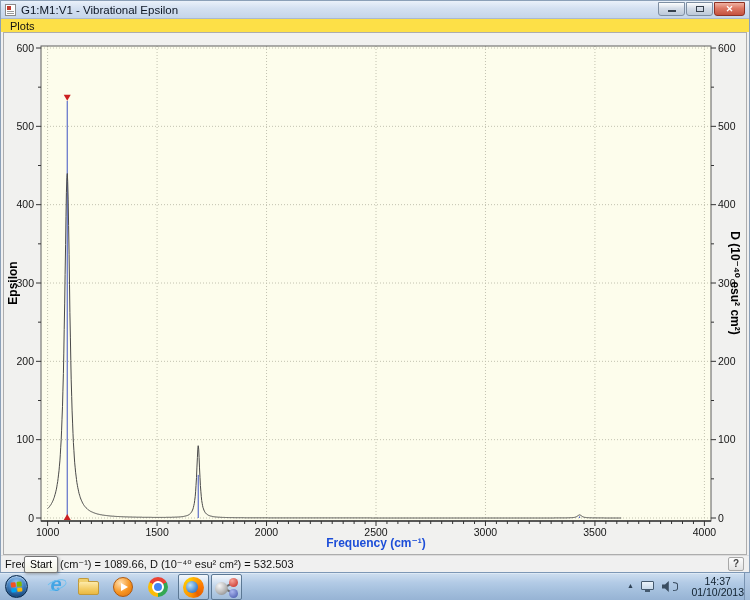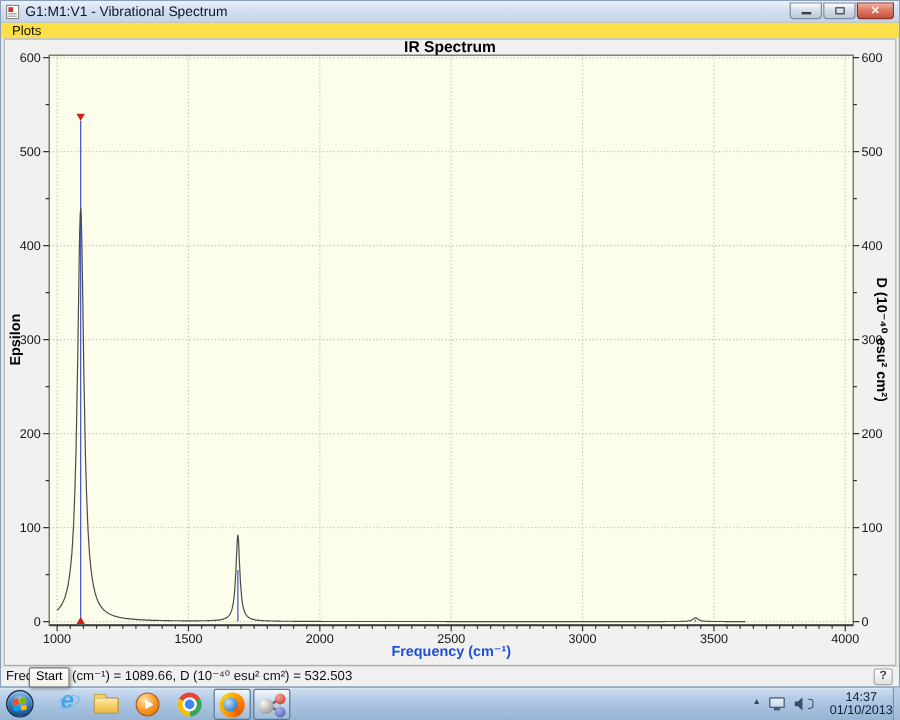--- a/index.html
+++ b/index.html
@@ -120,21 +120,21 @@
     border-left:1px solid #7a94b2; background:linear-gradient(#bcd0e8,#9db8d6); }
 </style>
 </head>
 <body>
 
 <div class="screen">
 
   <div class="app-window">
     <div class="titlebar">
       <span class="app-icon"></span>
-      <span class="title-text">G1:M1:V1 - Vibrational Spectrum</span>
+      <span class="title-text">G1:M1:V1 - Vibrational Epsilon</span>
       <div class="win-controls">
         <button class="win-btn">
             <span class="glyph-min"></span>
           </button>
         <button class="win-btn">
             <span class="glyph-restore"></span>
           </button>
         <button class="win-btn close"><span>✕</span></button>
       </div>
     </div>
@@ -273,21 +273,20 @@
             <text x="30" y="18.5" text-anchor="end">600</text>
             <text x="714" y="18.5">600</text>
           </g>
           <line x1="63.22956266666668" x2="63.22956266666668" y1="485" y2="67.87264999999996" stroke="#3d52c2"></line>
           <line x1="194.2261333333333" x2="194.2261333333333" y1="485" y2="441.9166666666667" stroke="#3d52c2"></line>
           <line x1="575.6080000000001" x2="575.6080000000001" y1="485" y2="483.43333333333334" stroke="#3d52c2"></line>
           <path d="M43.6 475.6L44.0 475.2L44.5 474.7L44.9 474.3L45.4 473.7L45.8 473.2L46.2 472.6L46.7 472.0L47.1 471.3L47.5 470.5L48.0 469.7L48.4 468.8L48.9 467.9L49.3 466.9L49.7 465.7L50.2 464.5L50.6 463.1L51.0 461.6L51.5 460.0L51.9 458.2L52.4 456.2L52.8 453.9L53.2 451.4L53.7 448.6L54.1 445.4L54.5 441.9L55.0 437.8L55.4 433.2L55.9 427.9L56.3 421.8L56.7 414.8L57.2 406.7L57.6 397.2L58.0 386.2L58.5 373.3L58.9 358.2L59.4 340.5L59.8 320.1L60.2 296.6L60.7 270.1L61.1 241.4L61.6 211.6L62.0 183.3L62.4 159.7L62.9 144.5L63.3 140.5L63.7 148.5L64.2 166.9L64.6 192.6L65.1 221.7L65.5 251.3L65.9 279.4L66.4 304.9L66.8 327.4L67.2 346.8L67.7 363.6L68.1 377.9L68.6 390.1L69.0 400.6L69.4 409.6L69.9 417.3L70.3 424.0L70.7 429.8L71.2 434.8L71.6 439.2L72.1 443.1L72.5 446.5L72.9 449.6L73.4 452.3L73.8 454.7L74.3 456.9L74.7 458.8L75.1 460.6L75.6 462.2L76.0 463.6L76.4 464.9L76.9 466.1L77.3 467.2L77.8 468.2L78.2 469.1L78.6 470.0L79.1 470.8L79.5 471.5L79.9 472.2L80.4 472.8L80.8 473.4L81.3 473.9L81.7 474.4L82.1 474.9L82.6 475.3L83.0 475.7L83.4 476.1L83.9 476.5L84.3 476.8L84.8 477.1L85.2 477.4L85.6 477.7L86.1 478.0L86.5 478.3L86.9 478.5L87.4 478.7L87.8 478.9L88.3 479.1L88.7 479.3L89.1 479.5L89.6 479.7L90.0 479.9L90.5 480.0L90.9 480.2L91.3 480.3L91.8 480.5L92.2 480.6L92.6 480.7L93.1 480.9L93.5 481.0L94.0 481.1L94.4 481.2L94.8 481.3L95.3 481.4L95.7 481.5L96.1 481.6L96.6 481.7L97.0 481.7L97.5 481.8L97.9 481.9L98.3 482.0L98.8 482.1L99.2 482.1L99.6 482.2L100.1 482.3L100.5 482.3L101.0 482.4L101.4 482.4L101.8 482.5L102.3 482.5L102.7 482.6L103.1 482.6L103.6 482.7L104.0 482.7L104.5 482.8L104.9 482.8L105.3 482.9L105.8 482.9L106.2 483.0L106.7 483.0L107.1 483.0L107.5 483.1L108.0 483.1L108.4 483.2L108.8 483.2L109.3 483.2L109.7 483.2L110.2 483.3L110.6 483.3L111.0 483.3L111.5 483.4L111.9 483.4L112.3 483.4L112.8 483.5L113.2 483.5L113.7 483.5L114.1 483.5L114.5 483.5L115.0 483.6L115.4 483.6L115.8 483.6L116.3 483.6L116.7 483.7L117.2 483.7L117.6 483.7L118.0 483.7L118.5 483.7L118.9 483.8L119.4 483.8L119.8 483.8L120.2 483.8L120.7 483.8L121.1 483.8L121.5 483.9L122.0 483.9L122.4 483.9L122.9 483.9L123.3 483.9L123.7 483.9L124.2 483.9L124.6 484.0L125.0 484.0L125.5 484.0L125.9 484.0L126.4 484.0L126.8 484.0L127.2 484.0L127.7 484.0L128.1 484.1L128.5 484.1L129.0 484.1L129.4 484.1L129.9 484.1L130.3 484.1L130.7 484.1L131.2 484.1L131.6 484.1L132.0 484.1L132.5 484.2L132.9 484.2L133.4 484.2L133.8 484.2L134.2 484.2L134.7 484.2L135.1 484.2L135.6 484.2L136.0 484.2L136.4 484.2L136.9 484.2L137.3 484.2L137.7 484.2L138.2 484.3L138.6 484.3L139.1 484.3L139.5 484.3L139.9 484.3L140.4 484.3L140.8 484.3L141.2 484.3L141.7 484.3L142.1 484.3L142.6 484.3L143.0 484.3L143.4 484.3L143.9 484.3L144.3 484.3L144.7 484.3L145.2 484.3L145.6 484.3L146.1 484.3L146.5 484.3L146.9 484.3L147.4 484.3L147.8 484.4L148.3 484.4L148.7 484.4L149.1 484.4L149.6 484.4L150.0 484.4L150.4 484.4L150.9 484.4L151.3 484.4L151.8 484.4L152.2 484.4L152.6 484.4L153.1 484.4L153.5 484.4L153.9 484.4L154.4 484.4L154.8 484.4L155.3 484.4L155.7 484.4L156.1 484.4L156.6 484.4L157.0 484.4L157.4 484.4L157.9 484.4L158.3 484.4L158.8 484.4L159.2 484.4L159.6 484.4L160.1 484.4L160.5 484.4L160.9 484.4L161.4 484.4L161.8 484.4L162.3 484.3L162.7 484.3L163.1 484.3L163.6 484.3L164.0 484.3L164.5 484.3L164.9 484.3L165.3 484.3L165.8 484.3L166.2 484.3L166.6 484.3L167.1 484.3L167.5 484.3L168.0 484.3L168.4 484.2L168.8 484.2L169.3 484.2L169.7 484.2L170.1 484.2L170.6 484.2L171.0 484.2L171.5 484.1L171.9 484.1L172.3 484.1L172.8 484.1L173.2 484.1L173.6 484.0L174.1 484.0L174.5 484.0L175.0 484.0L175.4 483.9L175.8 483.9L176.3 483.9L176.7 483.8L177.1 483.8L177.6 483.7L178.0 483.7L178.5 483.6L178.9 483.6L179.3 483.5L179.8 483.4L180.2 483.3L180.7 483.2L181.1 483.1L181.5 483.0L182.0 482.9L182.4 482.8L182.8 482.6L183.3 482.5L183.7 482.3L184.2 482.1L184.6 481.9L185.0 481.6L185.5 481.3L185.9 480.9L186.3 480.5L186.8 480.0L187.2 479.5L187.7 478.8L188.1 478.0L188.5 477.1L189.0 475.9L189.4 474.4L189.8 472.6L190.3 470.4L190.7 467.4L191.2 463.7L191.6 458.8L192.0 452.5L192.5 444.5L192.9 434.9L193.4 424.6L193.8 416.1L194.2 412.7L194.7 416.1L195.1 424.6L195.5 434.9L196.0 444.5L196.4 452.5L196.9 458.8L197.3 463.7L197.7 467.5L198.2 470.4L198.6 472.7L199.0 474.5L199.5 475.9L199.9 477.1L200.4 478.1L200.8 478.9L201.2 479.5L201.7 480.1L202.1 480.6L202.5 481.0L203.0 481.3L203.4 481.6L203.9 481.9L204.3 482.2L204.7 482.4L205.2 482.6L205.6 482.7L206.0 482.9L206.5 483.0L206.9 483.1L207.4 483.2L207.8 483.3L208.2 483.4L208.7 483.5L209.1 483.6L209.6 483.7L210.0 483.7L210.4 483.8L210.9 483.8L211.3 483.9L211.7 483.9L212.2 484.0L212.6 484.0L213.1 484.1L213.5 484.1L213.9 484.1L214.4 484.2L214.8 484.2L215.2 484.2L215.7 484.2L216.1 484.3L216.6 484.3L217.0 484.3L217.4 484.3L217.9 484.3L218.3 484.4L218.7 484.4L219.2 484.4L219.6 484.4L220.1 484.4L220.5 484.4L220.9 484.5L221.4 484.5L221.8 484.5L222.2 484.5L222.7 484.5L223.1 484.5L223.6 484.5L224.0 484.5L224.4 484.6L224.9 484.6L225.3 484.6L225.8 484.6L226.2 484.6L226.6 484.6L227.1 484.6L227.5 484.6L227.9 484.6L228.4 484.6L228.8 484.6L229.3 484.6L229.7 484.6L230.1 484.7L230.6 484.7L231.0 484.7L231.4 484.7L231.9 484.7L232.3 484.7L232.8 484.7L233.2 484.7L233.6 484.7L234.1 484.7L234.5 484.7L234.9 484.7L235.4 484.7L235.8 484.7L236.3 484.7L236.7 484.7L237.1 484.7L237.6 484.7L238.0 484.7L238.5 484.7L238.9 484.7L239.3 484.7L239.8 484.7L240.2 484.7L240.6 484.8L241.1 484.8L241.5 484.8L242.0 484.8L242.4 484.8L242.8 484.8L243.3 484.8L243.7 484.8L244.1 484.8L244.6 484.8L245.0 484.8L245.5 484.8L245.9 484.8L246.3 484.8L246.8 484.8L247.2 484.8L247.6 484.8L248.1 484.8L248.5 484.8L249.0 484.8L249.4 484.8L249.8 484.8L250.3 484.8L250.7 484.8L251.1 484.8L251.6 484.8L252.0 484.8L252.5 484.8L252.9 484.8L253.3 484.8L253.8 484.8L254.2 484.8L254.7 484.8L255.1 484.8L255.5 484.8L256.0 484.8L256.4 484.8L256.8 484.8L257.3 484.8L257.7 484.8L258.2 484.8L258.6 484.8L259.0 484.8L259.5 484.8L259.9 484.8L260.3 484.8L260.8 484.8L261.2 484.8L261.7 484.8L262.1 484.8L262.5 484.8L263.0 484.8L263.4 484.8L263.8 484.8L264.3 484.9L264.7 484.9L265.2 484.9L265.6 484.9L266.0 484.9L266.5 484.9L266.9 484.9L267.3 484.9L267.8 484.9L268.2 484.9L268.7 484.9L269.1 484.9L269.5 484.9L270.0 484.9L270.4 484.9L270.9 484.9L271.3 484.9L271.7 484.9L272.2 484.9L272.6 484.9L273.0 484.9L273.5 484.9L273.9 484.9L274.4 484.9L274.8 484.9L275.2 484.9L275.7 484.9L276.1 484.9L276.5 484.9L277.0 484.9L277.4 484.9L277.9 484.9L278.3 484.9L278.7 484.9L279.2 484.9L279.6 484.9L280.0 484.9L280.5 484.9L280.9 484.9L281.4 484.9L281.8 484.9L282.2 484.9L282.7 484.9L283.1 484.9L283.6 484.9L284.0 484.9L284.4 484.9L284.9 484.9L285.3 484.9L285.7 484.9L286.2 484.9L286.6 484.9L287.1 484.9L287.5 484.9L287.9 484.9L288.4 484.9L288.8 484.9L289.2 484.9L289.7 484.9L290.1 484.9L290.6 484.9L291.0 484.9L291.4 484.9L291.9 484.9L292.3 484.9L292.7 484.9L293.2 484.9L293.6 484.9L294.1 484.9L294.5 484.9L294.9 484.9L295.4 484.9L295.8 484.9L296.2 484.9L296.7 484.9L297.1 484.9L297.6 484.9L298.0 484.9L298.4 484.9L298.9 484.9L299.3 484.9L299.8 484.9L300.2 484.9L300.6 484.9L301.1 484.9L301.5 484.9L301.9 484.9L302.4 484.9L302.8 484.9L303.3 484.9L303.7 484.9L304.1 484.9L304.6 484.9L305.0 484.9L305.4 484.9L305.9 484.9L306.3 484.9L306.8 484.9L307.2 484.9L307.6 484.9L308.1 484.9L308.5 484.9L308.9 484.9L309.4 484.9L309.8 484.9L310.3 484.9L310.7 484.9L311.1 484.9L311.6 484.9L312.0 484.9L312.5 484.9L312.9 484.9L313.3 484.9L313.8 484.9L314.2 484.9L314.6 484.9L315.1 484.9L315.5 484.9L316.0 484.9L316.4 484.9L316.8 484.9L317.3 484.9L317.7 484.9L318.1 484.9L318.6 484.9L319.0 484.9L319.5 484.9L319.9 484.9L320.3 484.9L320.8 484.9L321.2 484.9L321.6 484.9L322.1 484.9L322.5 484.9L323.0 484.9L323.4 484.9L323.8 484.9L324.3 484.9L324.7 484.9L325.1 484.9L325.6 484.9L326.0 484.9L326.5 484.9L326.9 484.9L327.3 484.9L327.8 484.9L328.2 484.9L328.7 484.9L329.1 484.9L329.5 484.9L330.0 484.9L330.4 484.9L330.8 484.9L331.3 484.9L331.7 484.9L332.2 484.9L332.6 484.9L333.0 484.9L333.5 484.9L333.9 484.9L334.3 484.9L334.8 484.9L335.2 484.9L335.7 484.9L336.1 484.9L336.5 484.9L337.0 484.9L337.4 484.9L337.8 484.9L338.3 484.9L338.7 484.9L339.2 484.9L339.6 484.9L340.0 484.9L340.5 484.9L340.9 484.9L341.3 484.9L341.8 484.9L342.2 484.9L342.7 484.9L343.1 484.9L343.5 484.9L344.0 484.9L344.4 484.9L344.9 484.9L345.3 484.9L345.7 484.9L346.2 484.9L346.6 484.9L347.0 484.9L347.5 484.9L347.9 484.9L348.4 484.9L348.8 484.9L349.2 484.9L349.7 484.9L350.1 484.9L350.5 484.9L351.0 484.9L351.4 484.9L351.9 484.9L352.3 484.9L352.7 484.9L353.2 484.9L353.6 484.9L354.0 484.9L354.5 484.9L354.9 484.9L355.4 484.9L355.8 484.9L356.2 484.9L356.7 484.9L357.1 484.9L357.6 484.9L358.0 484.9L358.4 484.9L358.9 484.9L359.3 484.9L359.7 484.9L360.2 484.9L360.6 484.9L361.1 484.9L361.5 484.9L361.9 484.9L362.4 484.9L362.8 484.9L363.2 484.9L363.7 484.9L364.1 484.9L364.6 484.9L365.0 484.9L365.4 484.9L365.9 484.9L366.3 484.9L366.7 484.9L367.2 484.9L367.6 485.0L368.1 485.0L368.5 485.0L368.9 485.0L369.4 485.0L369.8 485.0L370.2 485.0L370.7 485.0L371.1 485.0L371.6 485.0L372.0 485.0L372.4 485.0L372.9 485.0L373.3 485.0L373.8 485.0L374.2 485.0L374.6 485.0L375.1 485.0L375.5 485.0L375.9 485.0L376.4 485.0L376.8 485.0L377.3 485.0L377.7 485.0L378.1 485.0L378.6 485.0L379.0 485.0L379.4 485.0L379.9 485.0L380.3 485.0L380.8 485.0L381.2 485.0L381.6 485.0L382.1 485.0L382.5 485.0L382.9 485.0L383.4 485.0L383.8 485.0L384.3 485.0L384.7 485.0L385.1 485.0L385.6 485.0L386.0 485.0L386.4 485.0L386.9 485.0L387.3 485.0L387.8 485.0L388.2 485.0L388.6 485.0L389.1 485.0L389.5 485.0L390.0 485.0L390.4 485.0L390.8 485.0L391.3 485.0L391.7 485.0L392.1 485.0L392.6 485.0L393.0 485.0L393.5 485.0L393.9 485.0L394.3 485.0L394.8 485.0L395.2 485.0L395.6 485.0L396.1 485.0L396.5 485.0L397.0 485.0L397.4 485.0L397.8 485.0L398.3 485.0L398.7 485.0L399.1 485.0L399.6 485.0L400.0 485.0L400.5 485.0L400.9 485.0L401.3 485.0L401.8 485.0L402.2 485.0L402.7 485.0L403.1 485.0L403.5 485.0L404.0 485.0L404.4 485.0L404.8 485.0L405.3 485.0L405.7 485.0L406.2 485.0L406.6 485.0L407.0 485.0L407.5 485.0L407.9 485.0L408.3 485.0L408.8 485.0L409.2 485.0L409.7 485.0L410.1 485.0L410.5 485.0L411.0 485.0L411.4 485.0L411.8 485.0L412.3 485.0L412.7 485.0L413.2 485.0L413.6 485.0L414.0 485.0L414.5 485.0L414.9 485.0L415.3 485.0L415.8 485.0L416.2 485.0L416.7 485.0L417.1 485.0L417.5 485.0L418.0 485.0L418.4 485.0L418.9 485.0L419.3 485.0L419.7 485.0L420.2 485.0L420.6 485.0L421.0 485.0L421.5 485.0L421.9 485.0L422.4 485.0L422.8 485.0L423.2 485.0L423.7 485.0L424.1 485.0L424.5 485.0L425.0 485.0L425.4 485.0L425.9 485.0L426.3 485.0L426.7 485.0L427.2 485.0L427.6 485.0L428.0 485.0L428.5 485.0L428.9 485.0L429.4 485.0L429.8 485.0L430.2 485.0L430.7 485.0L431.1 485.0L431.5 485.0L432.0 485.0L432.4 485.0L432.9 485.0L433.3 485.0L433.7 485.0L434.2 485.0L434.6 485.0L435.1 485.0L435.5 485.0L435.9 485.0L436.4 485.0L436.8 485.0L437.2 485.0L437.7 485.0L438.1 485.0L438.6 485.0L439.0 485.0L439.4 485.0L439.9 485.0L440.3 485.0L440.7 485.0L441.2 485.0L441.6 485.0L442.1 485.0L442.5 485.0L442.9 485.0L443.4 485.0L443.8 485.0L444.2 485.0L444.7 485.0L445.1 485.0L445.6 485.0L446.0 485.0L446.4 485.0L446.9 485.0L447.3 485.0L447.8 485.0L448.2 485.0L448.6 485.0L449.1 485.0L449.5 485.0L449.9 485.0L450.4 485.0L450.8 485.0L451.3 485.0L451.7 485.0L452.1 485.0L452.6 485.0L453.0 485.0L453.4 485.0L453.9 485.0L454.3 485.0L454.8 485.0L455.2 485.0L455.6 485.0L456.1 485.0L456.5 485.0L456.9 485.0L457.4 485.0L457.8 485.0L458.3 485.0L458.7 485.0L459.1 485.0L459.6 485.0L460.0 485.0L460.4 485.0L460.9 485.0L461.3 485.0L461.8 485.0L462.2 485.0L462.6 485.0L463.1 485.0L463.5 485.0L464.0 485.0L464.4 485.0L464.8 485.0L465.3 485.0L465.7 485.0L466.1 485.0L466.6 485.0L467.0 485.0L467.5 485.0L467.9 485.0L468.3 485.0L468.8 485.0L469.2 485.0L469.6 485.0L470.1 485.0L470.5 485.0L471.0 485.0L471.4 485.0L471.8 485.0L472.3 485.0L472.7 485.0L473.1 485.0L473.6 485.0L474.0 485.0L474.5 485.0L474.9 485.0L475.3 485.0L475.8 485.0L476.2 485.0L476.7 485.0L477.1 485.0L477.5 485.0L478.0 485.0L478.4 485.0L478.8 485.0L479.3 485.0L479.7 485.0L480.2 485.0L480.6 485.0L481.0 485.0L481.5 485.0L481.9 485.0L482.3 485.0L482.8 485.0L483.2 485.0L483.7 485.0L484.1 485.0L484.5 485.0L485.0 485.0L485.4 485.0L485.8 485.0L486.3 485.0L486.7 485.0L487.2 485.0L487.6 485.0L488.0 485.0L488.5 485.0L488.9 485.0L489.3 485.0L489.8 485.0L490.2 485.0L490.7 485.0L491.1 485.0L491.5 485.0L492.0 485.0L492.4 485.0L492.9 485.0L493.3 485.0L493.7 485.0L494.2 485.0L494.6 485.0L495.0 485.0L495.5 485.0L495.9 485.0L496.4 485.0L496.8 485.0L497.2 485.0L497.7 485.0L498.1 485.0L498.5 485.0L499.0 485.0L499.4 485.0L499.9 485.0L500.3 485.0L500.7 485.0L501.2 485.0L501.6 485.0L502.0 485.0L502.5 485.0L502.9 485.0L503.4 485.0L503.8 485.0L504.2 485.0L504.7 485.0L505.1 485.0L505.5 485.0L506.0 485.0L506.4 485.0L506.9 485.0L507.3 485.0L507.7 485.0L508.2 485.0L508.6 485.0L509.1 485.0L509.5 485.0L509.9 485.0L510.4 485.0L510.8 485.0L511.2 485.0L511.7 485.0L512.1 485.0L512.6 485.0L513.0 485.0L513.4 485.0L513.9 485.0L514.3 485.0L514.7 485.0L515.2 485.0L515.6 485.0L516.1 485.0L516.5 485.0L516.9 485.0L517.4 485.0L517.8 485.0L518.2 485.0L518.7 485.0L519.1 485.0L519.6 485.0L520.0 485.0L520.4 485.0L520.9 485.0L521.3 485.0L521.8 485.0L522.2 485.0L522.6 485.0L523.1 485.0L523.5 485.0L523.9 485.0L524.4 485.0L524.8 485.0L525.3 485.0L525.7 485.0L526.1 485.0L526.6 485.0L527.0 485.0L527.4 485.0L527.9 485.0L528.3 485.0L528.8 485.0L529.2 485.0L529.6 485.0L530.1 485.0L530.5 485.0L530.9 485.0L531.4 485.0L531.8 485.0L532.3 485.0L532.7 485.0L533.1 485.0L533.6 485.0L534.0 485.0L534.4 485.0L534.9 485.0L535.3 485.0L535.8 485.0L536.2 485.0L536.6 485.0L537.1 485.0L537.5 485.0L538.0 485.0L538.4 485.0L538.8 485.0L539.3 485.0L539.7 485.0L540.1 485.0L540.6 485.0L541.0 485.0L541.5 485.0L541.9 485.0L542.3 485.0L542.8 485.0L543.2 485.0L543.6 485.0L544.1 485.0L544.5 485.0L545.0 485.0L545.4 485.0L545.8 485.0L546.3 485.0L546.7 485.0L547.1 485.0L547.6 485.0L548.0 485.0L548.5 485.0L548.9 485.0L549.3 485.0L549.8 485.0L550.2 484.9L550.6 484.9L551.1 484.9L551.5 484.9L552.0 484.9L552.4 484.9L552.8 484.9L553.3 484.9L553.7 484.9L554.2 484.9L554.6 484.9L555.0 484.9L555.5 484.9L555.9 484.9L556.3 484.9L556.8 484.9L557.2 484.9L557.7 484.9L558.1 484.9L558.5 484.9L559.0 484.9L559.4 484.9L559.8 484.9L560.3 484.9L560.7 484.9L561.2 484.9L561.6 484.9L562.0 484.9L562.5 484.9L562.9 484.9L563.3 484.8L563.8 484.8L564.2 484.8L564.7 484.8L565.1 484.8L565.5 484.8L566.0 484.8L566.4 484.7L566.9 484.7L567.3 484.7L567.7 484.7L568.2 484.6L568.6 484.6L569.0 484.6L569.5 484.5L569.9 484.4L570.4 484.4L570.8 484.3L571.2 484.2L571.7 484.0L572.1 483.9L572.5 483.7L573.0 483.4L573.4 483.1L573.9 482.8L574.3 482.5L574.7 482.2L575.2 481.9L575.6 481.9L576.0 481.9L576.5 482.2L576.9 482.5L577.4 482.8L577.8 483.1L578.2 483.4L578.7 483.7L579.1 483.9L579.5 484.0L580.0 484.2L580.4 484.3L580.9 484.4L581.3 484.4L581.7 484.5L582.2 484.6L582.6 484.6L583.1 484.6L583.5 484.7L583.9 484.7L584.4 484.7L584.8 484.7L585.2 484.8L585.7 484.8L586.1 484.8L586.6 484.8L587.0 484.8L587.4 484.8L587.9 484.8L588.3 484.9L588.7 484.9L589.2 484.9L589.6 484.9L590.1 484.9L590.5 484.9L590.9 484.9L591.4 484.9L591.8 484.9L592.2 484.9L592.7 484.9L593.1 484.9L593.6 484.9L594.0 484.9L594.4 484.9L594.9 484.9L595.3 484.9L595.7 484.9L596.2 484.9L596.6 484.9L597.1 484.9L597.5 484.9L597.9 484.9L598.4 484.9L598.8 484.9L599.3 484.9L599.7 484.9L600.1 484.9L600.6 485.0L601.0 485.0L601.4 485.0L601.9 485.0L602.3 485.0L602.8 485.0L603.2 485.0L603.6 485.0L604.1 485.0L604.5 485.0L604.9 485.0L605.4 485.0L605.8 485.0L606.3 485.0L606.7 485.0L607.1 485.0L607.6 485.0L608.0 485.0L608.4 485.0L608.9 485.0L609.3 485.0L609.8 485.0L610.2 485.0L610.6 485.0L611.1 485.0L611.5 485.0L612.0 485.0L612.4 485.0L612.8 485.0L613.3 485.0L613.7 485.0L614.1 485.0L614.6 485.0L615.0 485.0L615.5 485.0L615.9 485.0L616.3 485.0L616.8 485.0L617.2 485.0" fill="none" stroke="#4a4a4a" stroke-width="1"></path>
           <polygon points="59.72956266666668,61.872649999999965 66.72956266666668,61.872649999999965 63.22956266666668,67.87264999999996" fill="#cc2020"></polygon>
           <polygon points="59.72956266666668,487 66.72956266666668,487 63.22956266666668,481" fill="#cc2020"></polygon>
         </svg>
-      <div class="chart-title">IR Spectrum</div>
       <div class="axis-label-x">Frequency (cm⁻¹)</div>
       <div class="axis-label-left">Epsilon</div>
       <div class="axis-label-right">D (10⁻⁴⁰ esu² cm²)</div>
     </div>
 
     <div class="statusbar">
       <span class="status-text">Frequency (cm⁻¹) = 1089.66, D (10⁻⁴⁰ esu² cm²) = 532.503</span>
       <button class="help-btn">?</button>
     </div>
   </div>

